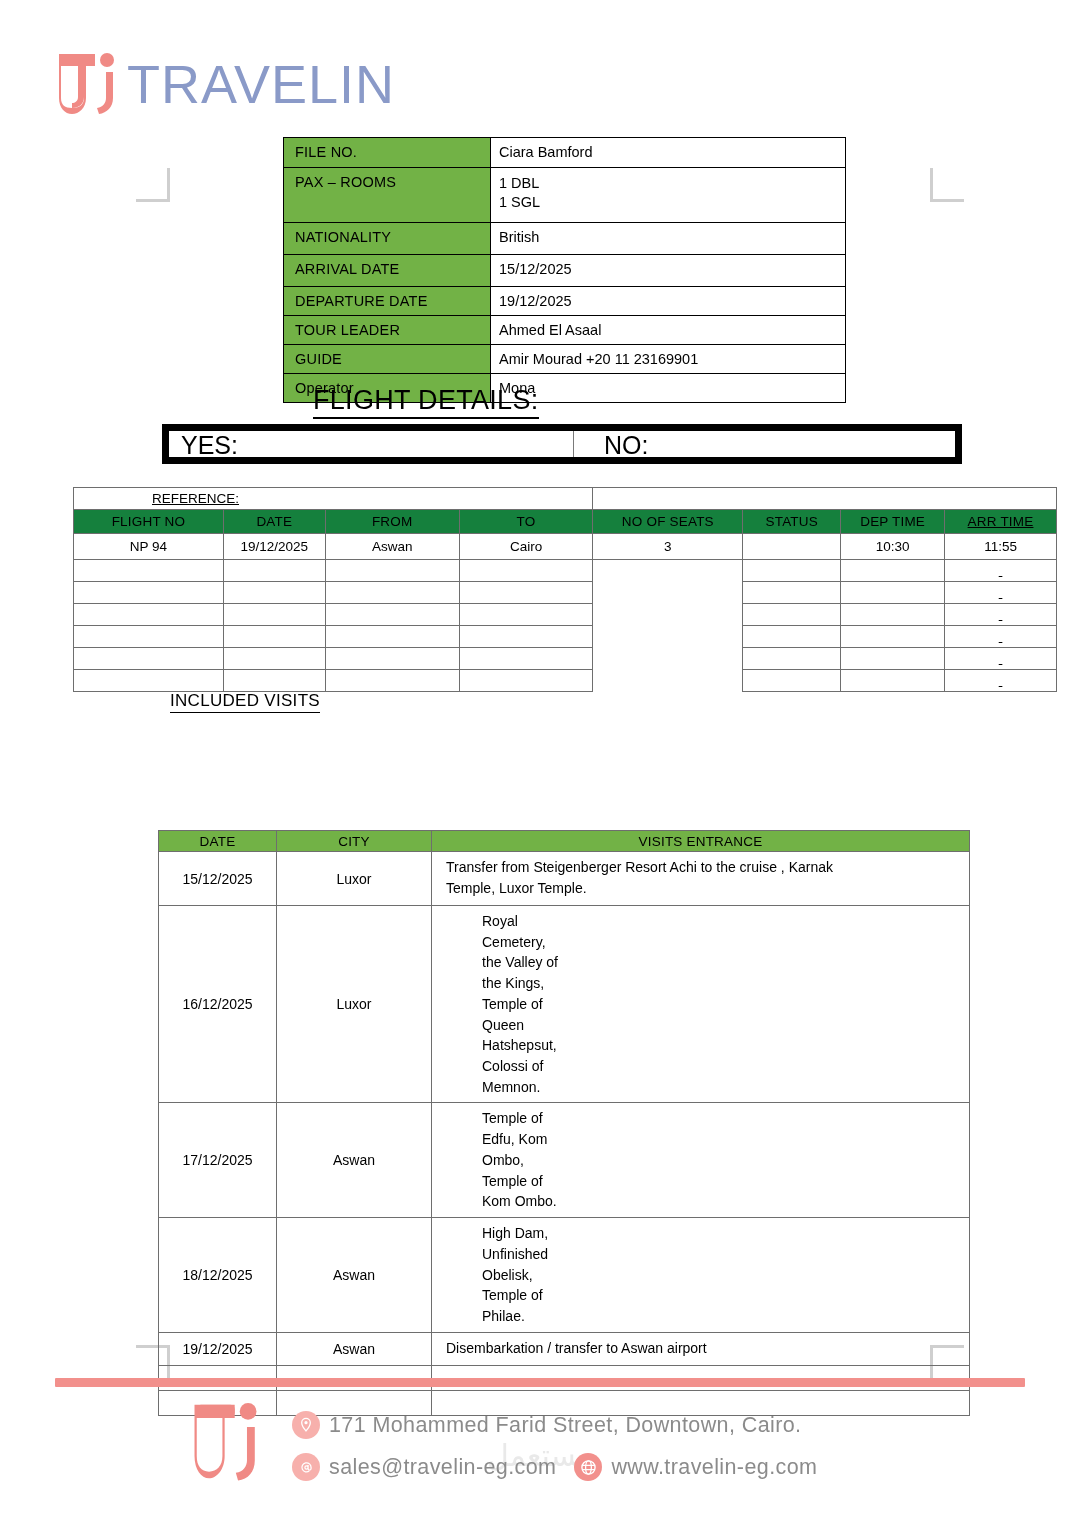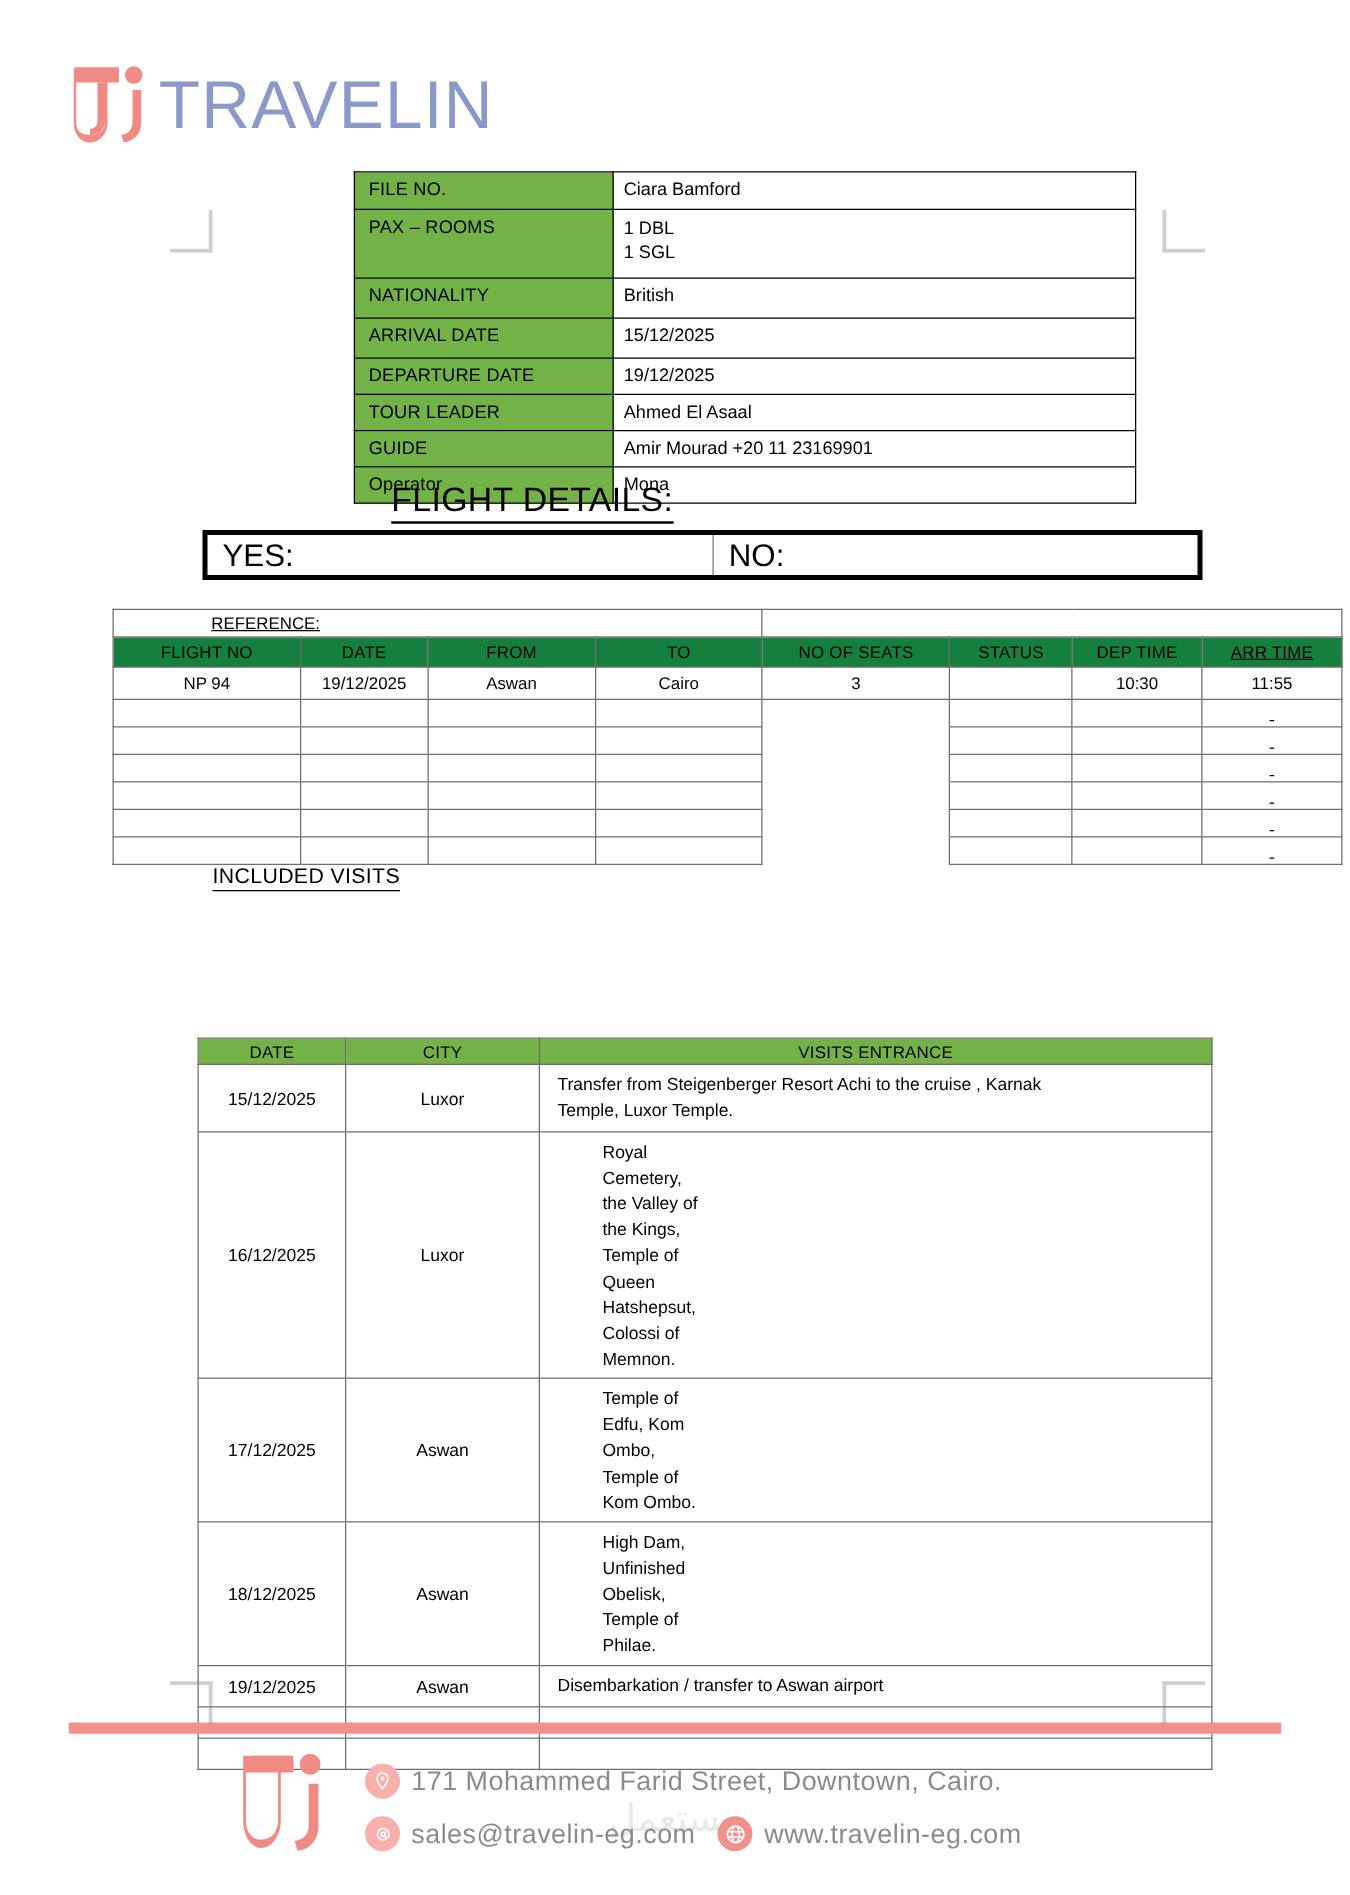--- a/index.html
+++ b/index.html
@@ -19,21 +19,21 @@
   .logo-word { font-size:54px; letter-spacing:1px; color:#8a9ac8; line-height:1;
                font-family:"Liberation Sans", sans-serif; margin-left:4px; font-weight:400; }
 
   
   .cmark { position:absolute; width:34px; height:34px; }
   .cmark i { position:absolute; background:#cfcfcf; display:block; }
   .cmark .h { height:3px; width:34px; }
   .cmark .v { width:3px; height:34px; }
 
   
-  .info-table { position:absolute; left:283px; top:137px; width:626px;
+  .info-table { position:absolute; left:283px; top:137px; width:563px;
                 border-collapse:collapse; font-size:14.5px; }
   .info-table td { border:1px solid #000; padding:0; vertical-align:top; }
   .info-table td.k { background:#72b246; width:207px; font-weight:400;
                      padding:6px 0 6px 11px; letter-spacing:.2px; }
   .info-table td.v { background:#fff; padding:6px 0 6px 8px; }
   .info-table tr.r-file td { height:30px; }
   .info-table tr.r-pax  td { height:55px; }
   .info-table tr.r-nat  td { height:32px; }
   .info-table tr.r-arr  td { height:32px; }
   .info-table tr.r-dep  td { height:24px; }
@@ -42,27 +42,27 @@
   .info-table tr.r-op   td { height:20px; }
   .pax-lines span { display:block; line-height:1.28; }
 
   
   .flight-heading { position:absolute; left:313px; top:385px;
                     font-size:27px; letter-spacing:.3px;
                     border-bottom:2.5px solid #000; padding-bottom:1px; }
 
   
   .yesno { position:absolute; left:162px; top:424px; width:800px; height:40px;
-           display:flex; border:4px solid #000000; }
+           display:flex; border:7px solid #000000;gap:18px; }
   .yesno .cell { font-size:25px; padding:2px 0 0 12px; display:flex; align-items:center; }
   .yesno .c1 { width:405px; border-right:1px solid #7a7a7a; }
   .yesno .c2 { flex:1; }
 
   
-  .flight-table { position:absolute; left:90px; top:487px; width:984px;
+  .flight-table { position:absolute; left:73px; top:487px; width:984px;
                   border-collapse:collapse; font-size:13px; }
   .flight-table td { border:1px solid #6e6e6e; padding:0; height:22px; text-align:center; }
   .flight-table td.ref { text-align:left; padding-left:78px; }
   .flight-table .ref u { text-decoration:underline; font-size:13.5px; }
   .flight-table tr.head td { background:#15803d; font-weight:400; height:24px;
                              letter-spacing:.2px; font-size:13.5px; }
   .flight-table tr.data td { height:26px; font-size:13.5px; }
   .flight-table .seatsmerge { border-top:none; border-bottom:none; }
   .c-flight { width:150px; }
   .c-date   { width:102px; }

